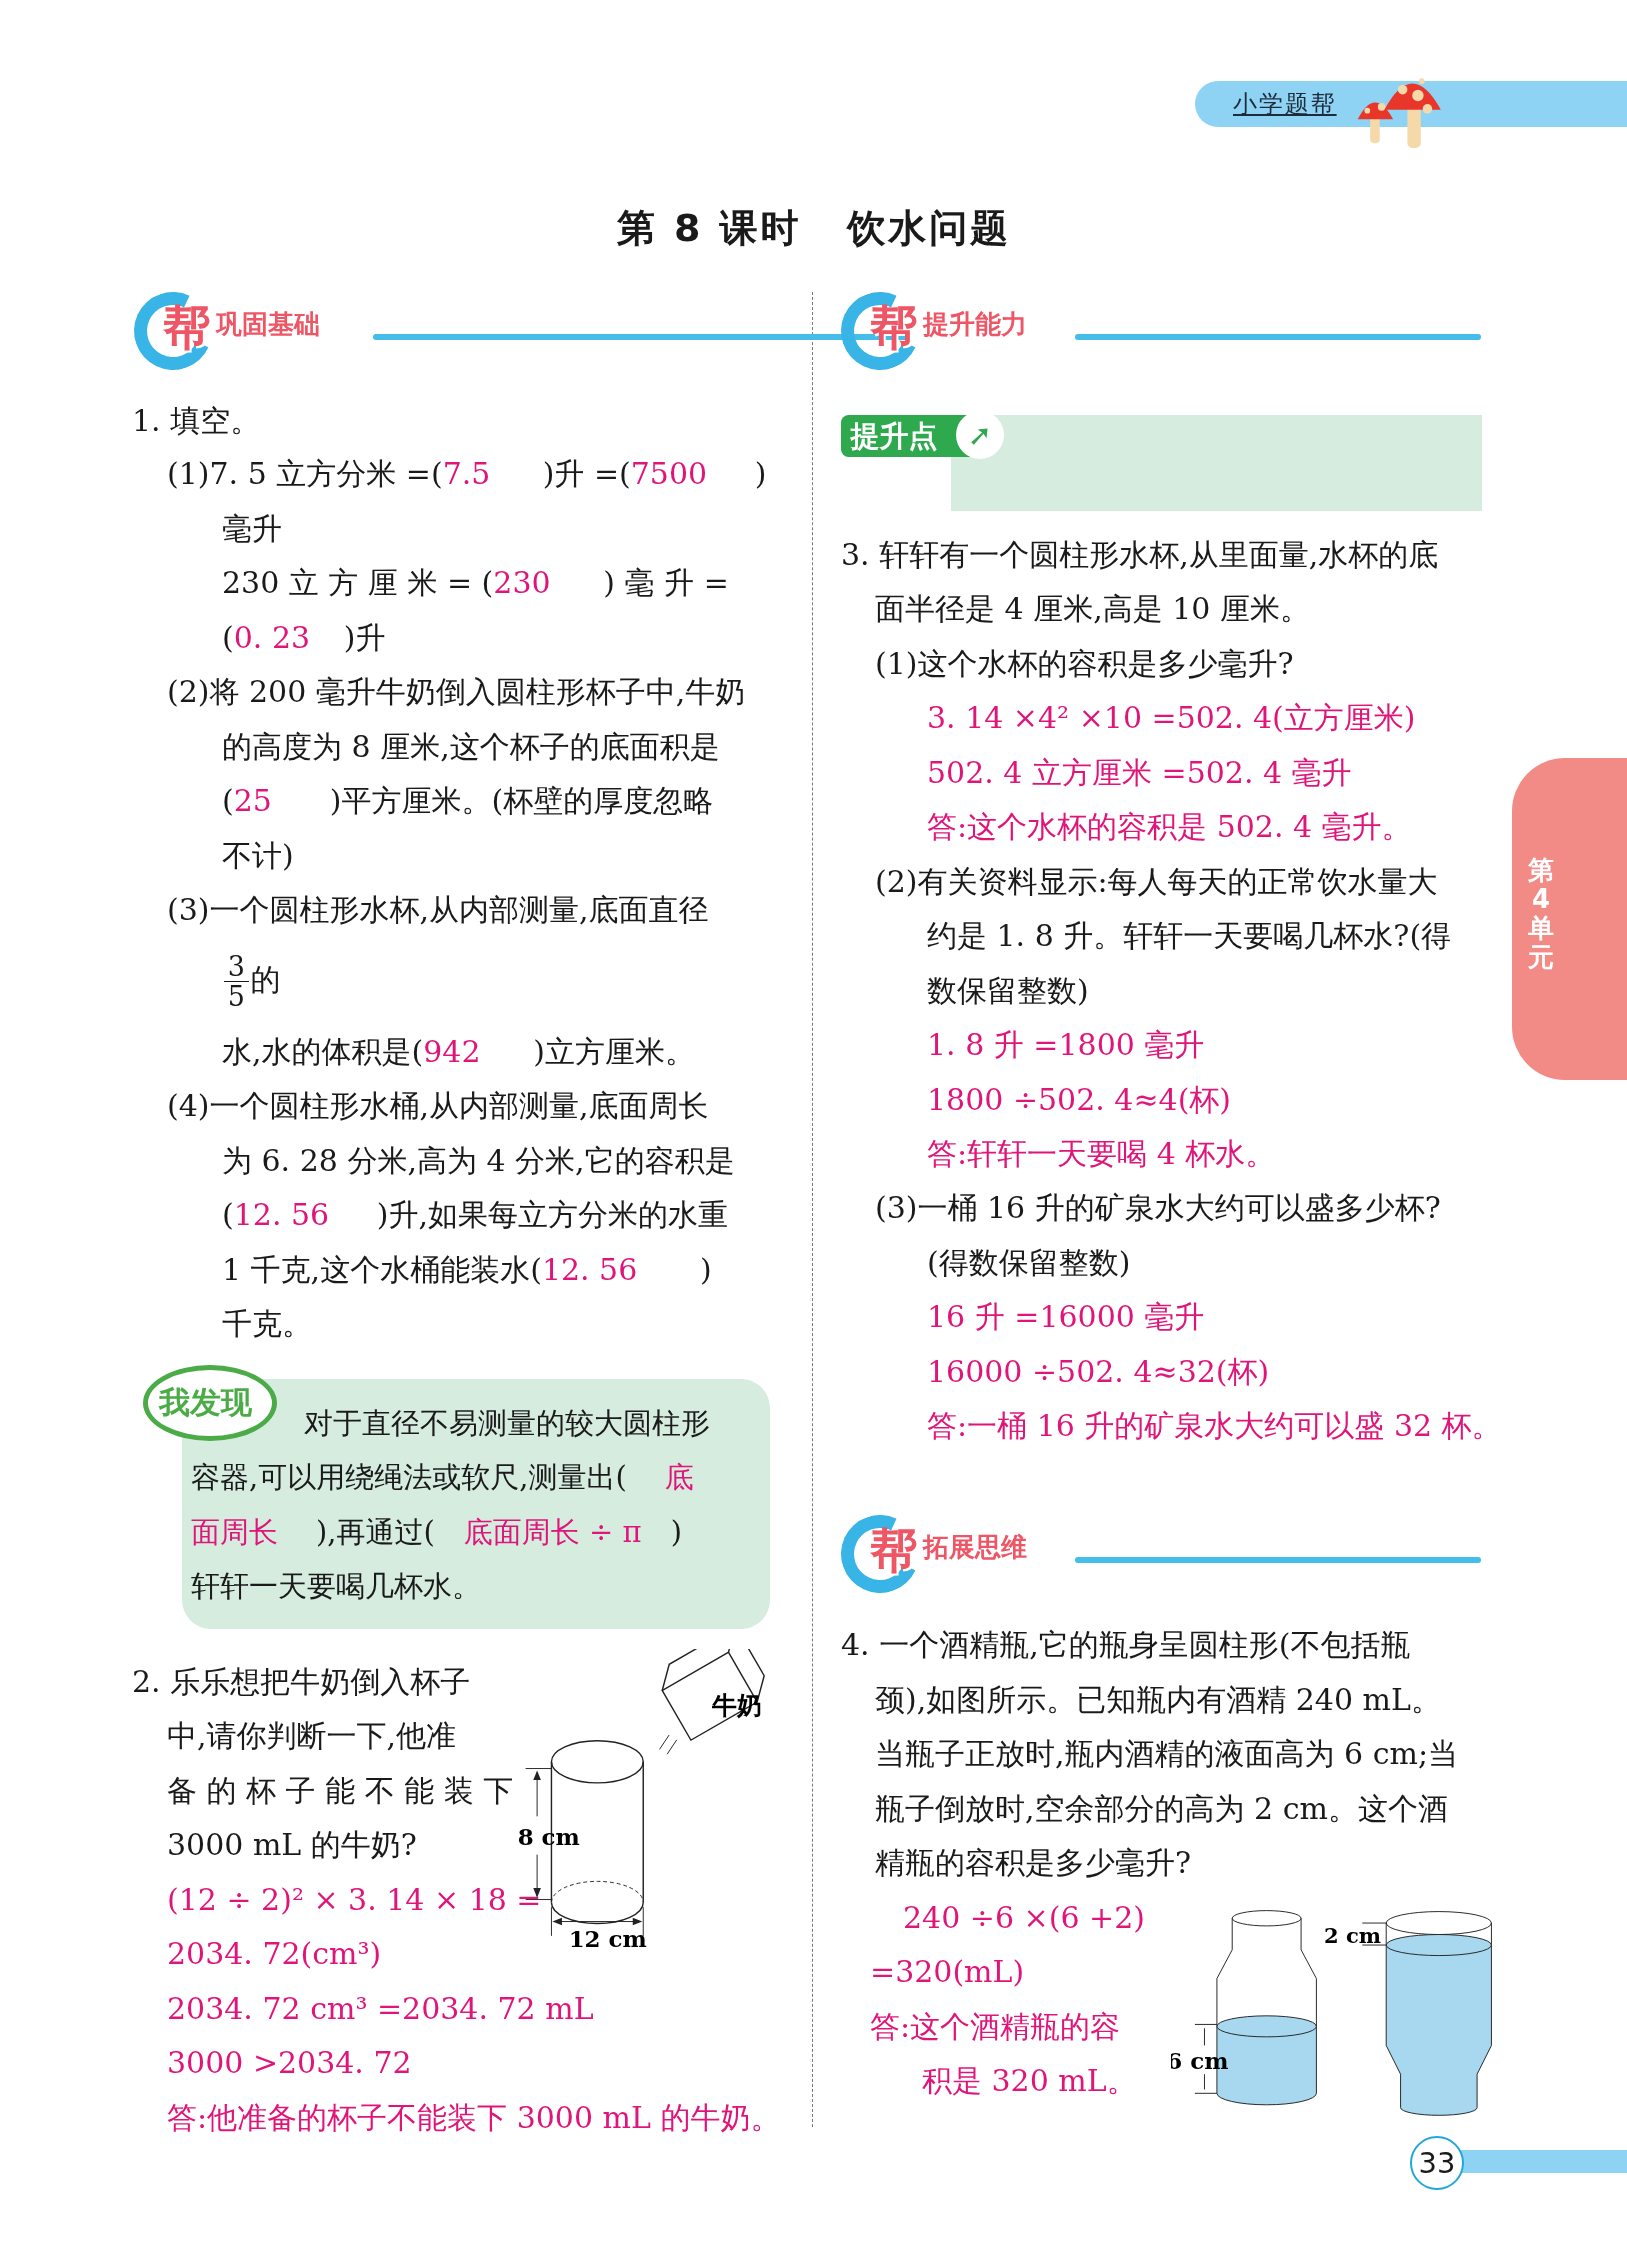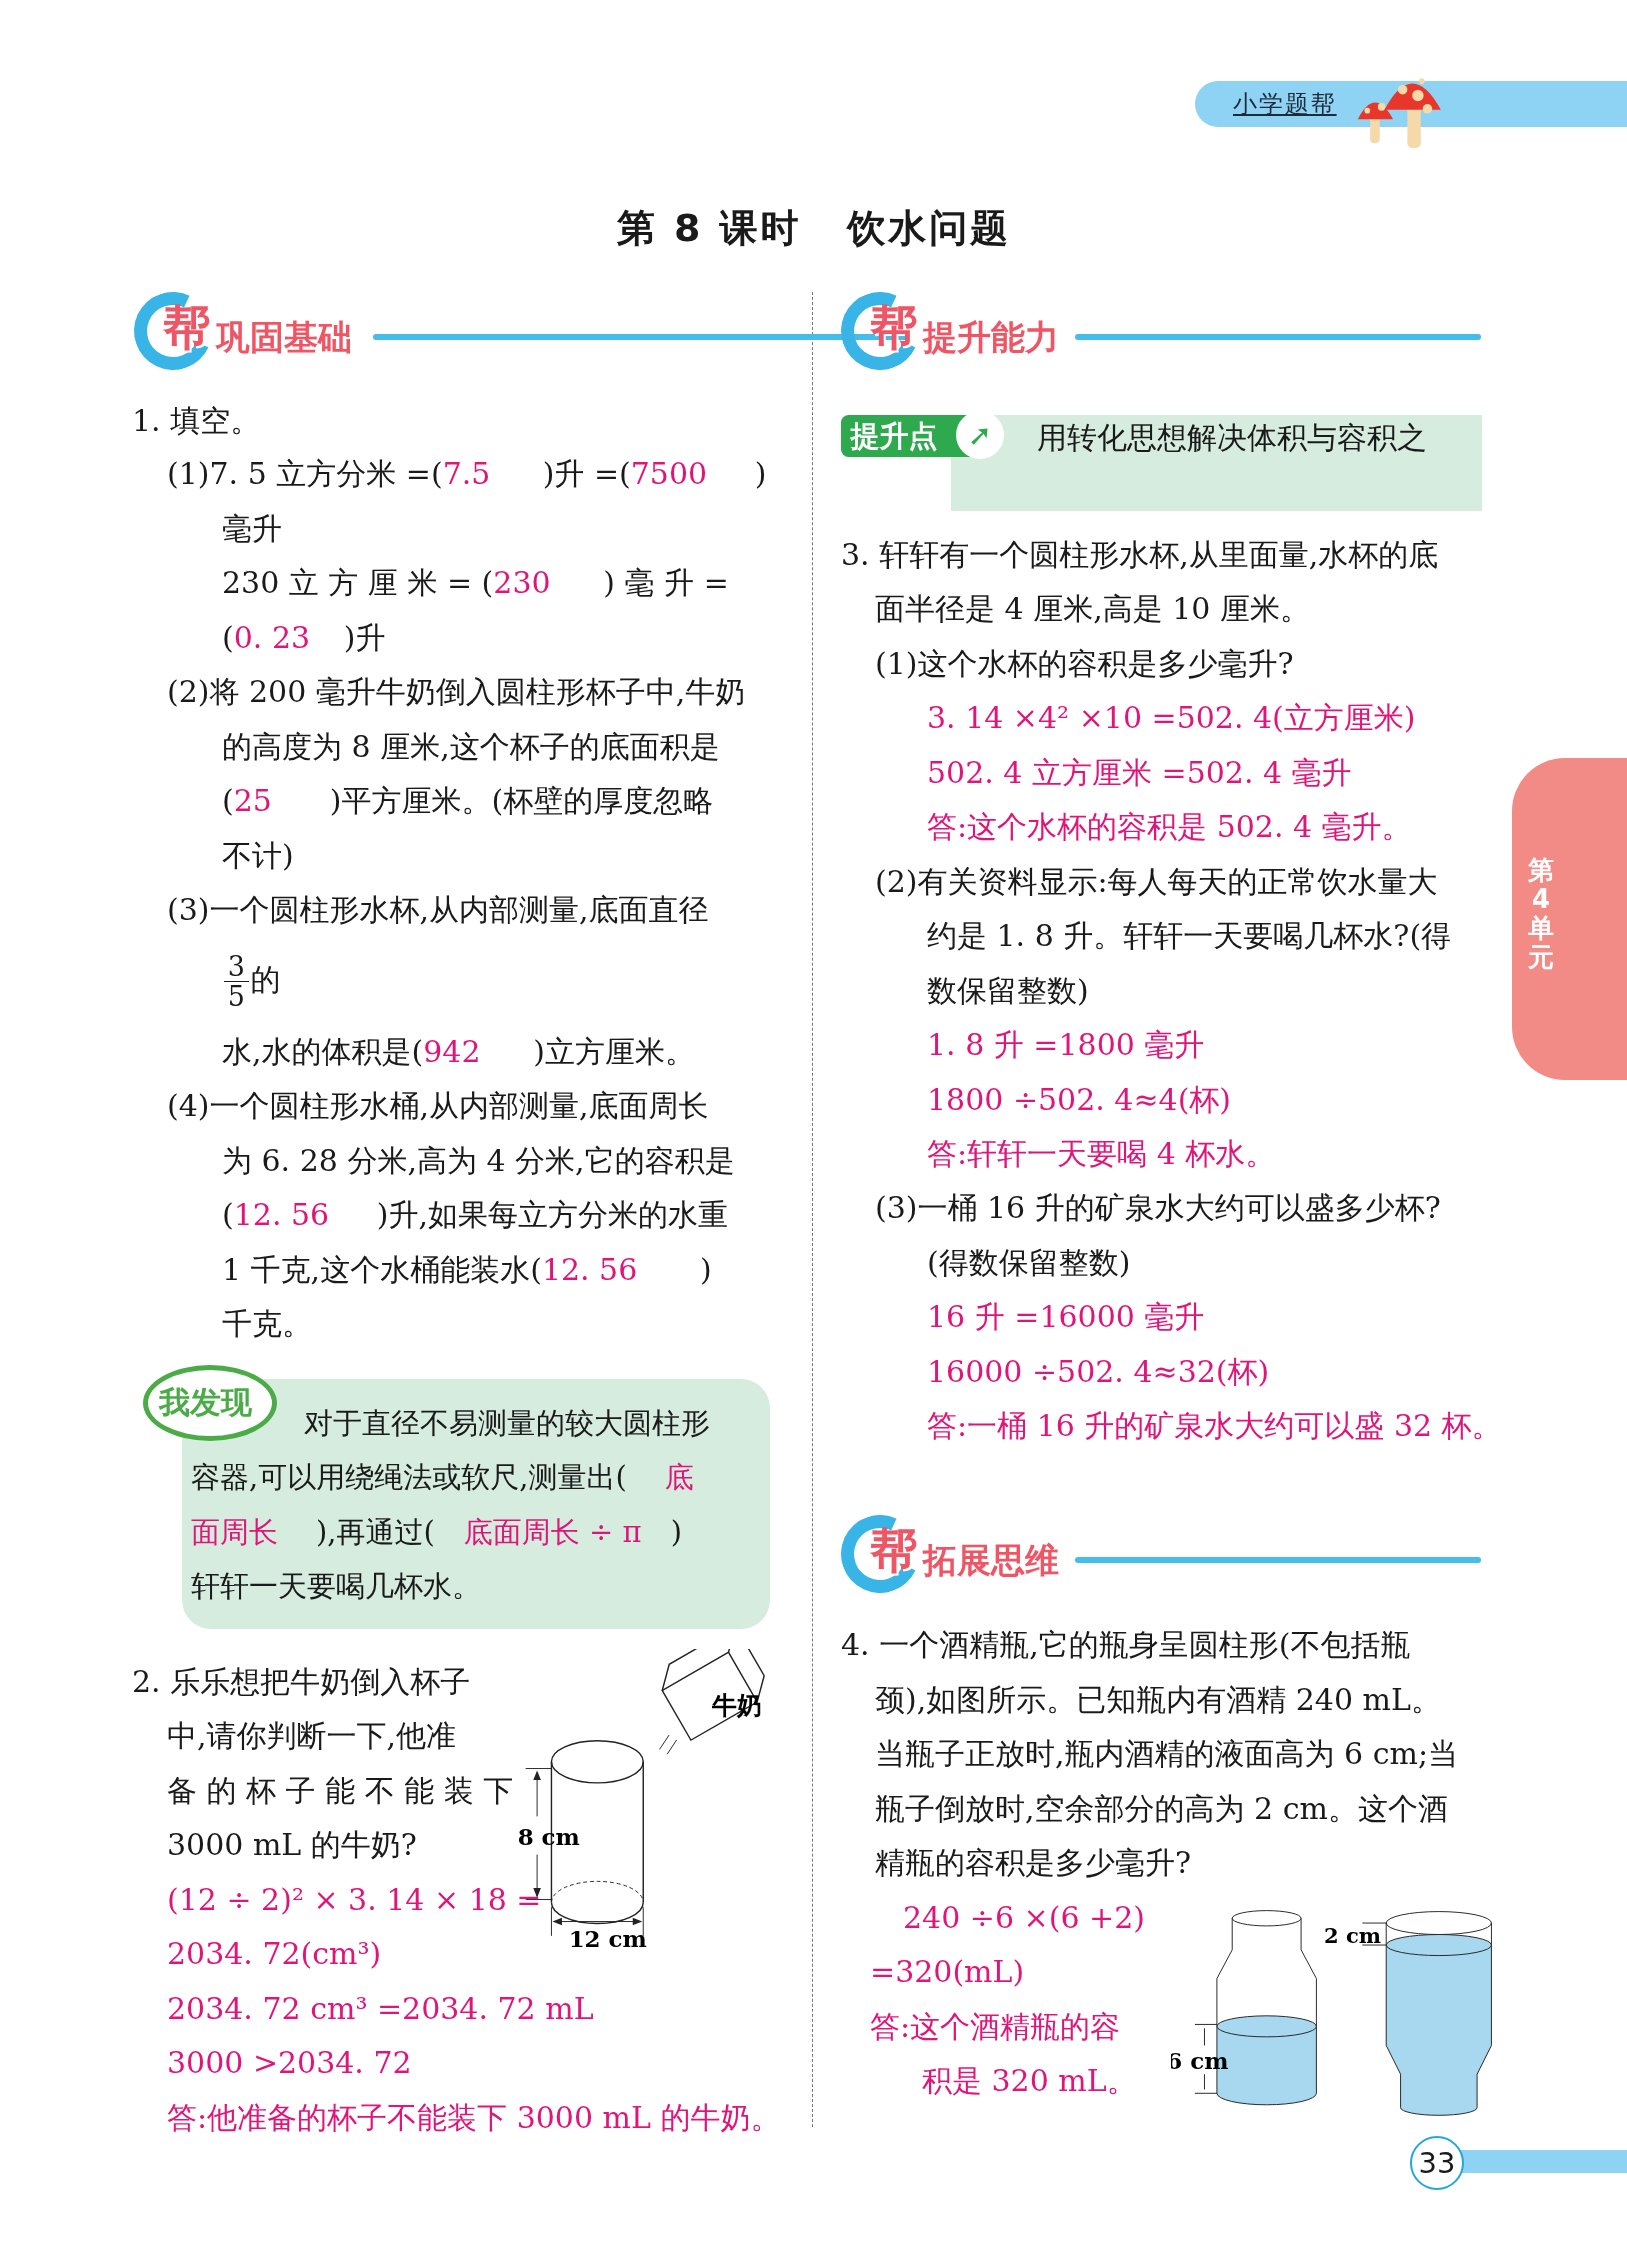--- a/index.html
+++ b/index.html
@@ -12,21 +12,21 @@
   
   .brand-bar { left:1195px; top:81px; width:433px; height:46px; background:#8fd3f4; border-radius:23px 0 0 23px; }
   .brand-text { left:1233px; top:88px; font-family:"DejaVu Sans",sans-serif; font-size:24px; color:#1d2b3a; letter-spacing:1.9px;text-decoration:underline; }
   .page-title { left:0; width:1628px; top:203px; text-align:center; font-family:"DejaVu Sans",sans-serif; font-weight:bold; font-size:38px; letter-spacing:2.9px; }
   .page-title span.gap { display:inline-block; width:46px; }
   .divider { left:812px; top:292px; height:1835px; border-left:1.9px dashed #777; }
   
   .sec { height:86px; }
   .sec .ring { position:absolute; left:0; top:0; width:78px; height:78px; border-radius:50%; border:13.4px solid #38b4e6; border-right-color:transparent; box-sizing:border-box; transform:rotate(-20deg); }
   .sec .bang { position:absolute; left:29px; top:3.8px; font-family:"DejaVu Sans",sans-serif; font-weight:bold; font-size:48px; color:#ee5565; text-shadow:1.9px 1.9px 0 #fff; }
-  .sec .label { position:absolute; left:82px; top:15.3px; font-family:"DejaVu Sans",sans-serif; font-weight:bold; font-size:34px; color:#ee5565;margin-top:8px; }
+  .sec .label { position:absolute; left:82px; top:15.3px; font-family:"DejaVu Sans",sans-serif; font-weight:bold; font-size:26px; color:#ee5565; }
   .sec .line { position:absolute; top:42px; height:5.7px; background:#45bdea; border-radius:2.9px; }
   
   .line-t { font-size:30px; line-height:54px; white-space:nowrap; }
   .blank { display:inline-block; text-align:left; }
   .frac { display:inline-flex; flex-direction:column; align-items:center; vertical-align:middle; font-size:27px; line-height:29px; margin:0 1.9px; }
   .frac .n { border-bottom:1.9px solid #1a1a1a; padding:0 3.8px; }
   
   .disc { left:182px; top:1379px; width:588px; height:250px; background:#d6ecdf; border-radius:29px; }
   .bubble { left:143px; top:1365px; width:134px; height:76px; border:5.7px solid #4bab47; border-radius:50%; background:#fff; box-sizing:border-box; }
   .bubble-text { left:159px; top:1382px; font-family:"DejaVu Sans",sans-serif; font-weight:bold; font-size:31px; color:#4bab47; }
@@ -166,21 +166,20 @@
   <div class="ring"></div>
   <div class="bang">帮</div>
   <div class="label">提升能力</div>
   <div class="line" style="left:234px;width:406px"></div>
 </div>
 
 <div class="abs tp-box"></div>
 <div class="abs tp-tag">提升点</div>
 <div class="abs tp-icon">➚</div>
 <div class="abs tp-text">
-  <div>用转化思想解决体积与容积之</div>
 </div>
 
 <div class="abs line-t" style="left:841px;top:528px">3. 轩轩有一个圆柱形水杯,从里面量,水杯的底</div>
 <div class="abs line-t" style="left:875px;top:582px">面半径是 4 厘米,高是 10 厘米。</div>
 <div class="abs line-t" style="left:875px;top:637px">(1)这个水杯的容积是多少毫升?</div>
 <div class="abs line-t ans" style="left:927px;top:691px">3. 14 ×4² ×10 =502. 4(立方厘米)</div>
 <div class="abs line-t ans" style="left:927px;top:746px">502. 4 立方厘米 =502. 4 毫升</div>
 <div class="abs line-t ans" style="left:927px;top:800px">答:这个水杯的容积是 502. 4 毫升。</div>
 <div class="abs line-t" style="left:875px;top:855px">(2)有关资料显示:每人每天的正常饮水量大</div>
 <div class="abs line-t" style="left:927px;top:909px">约是 1. 8 升。轩轩一天要喝几杯水?(得</div>

